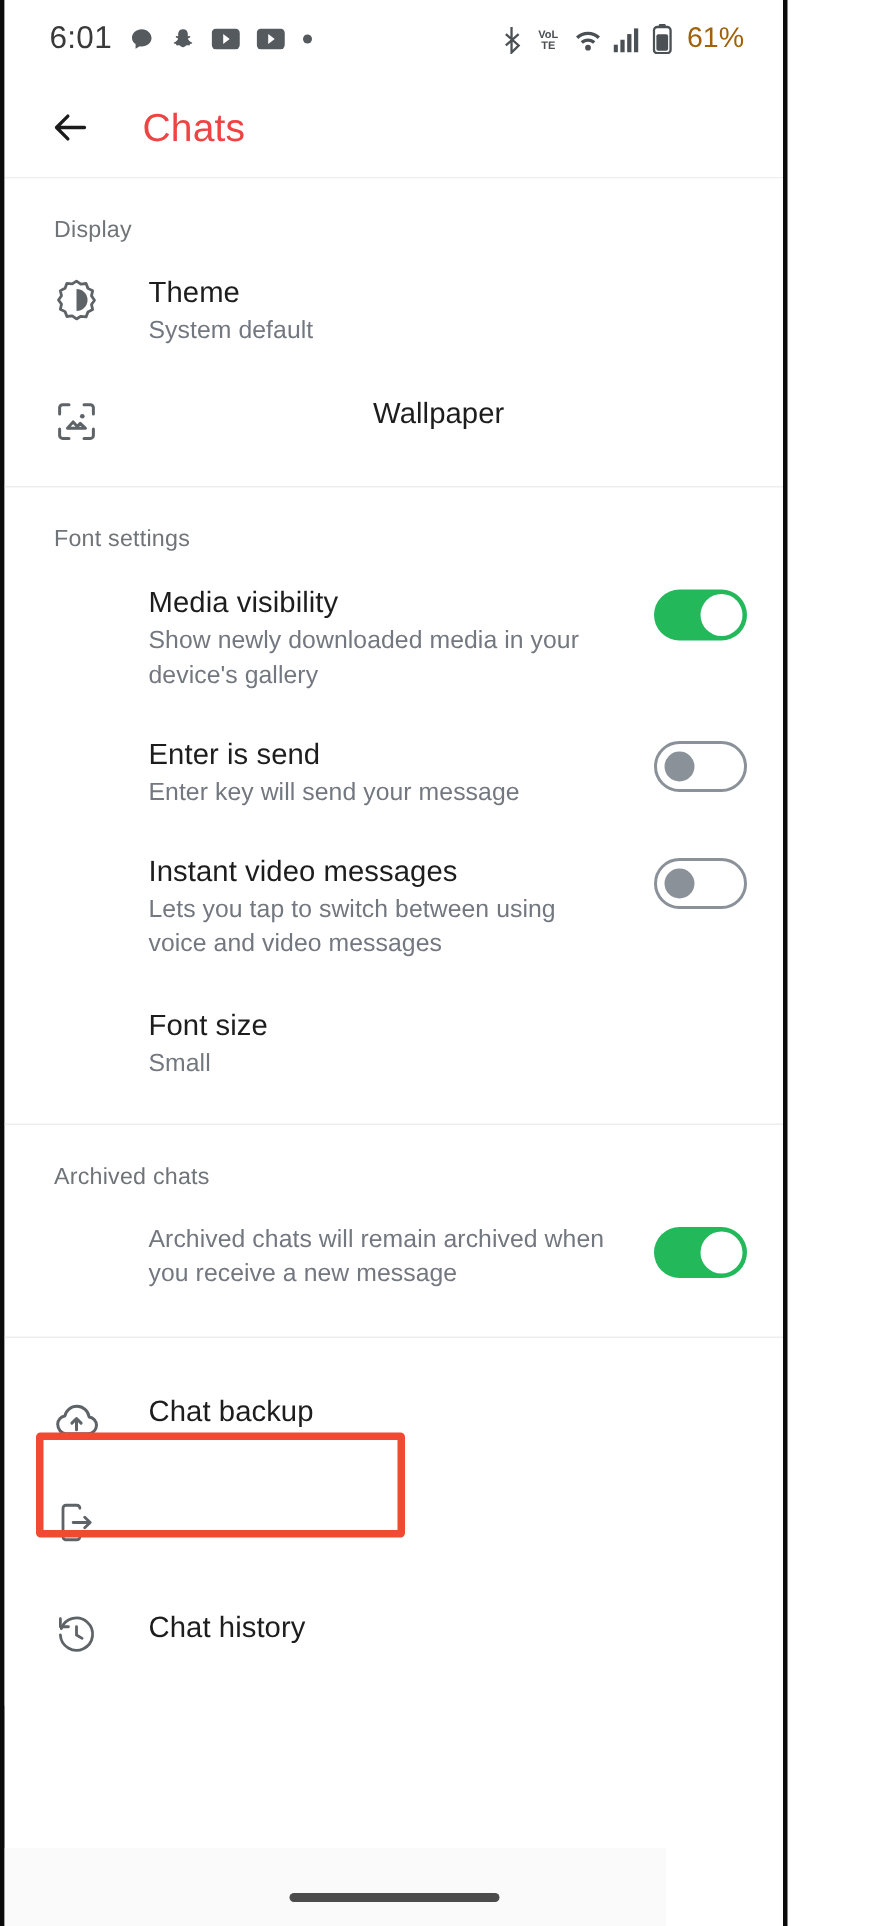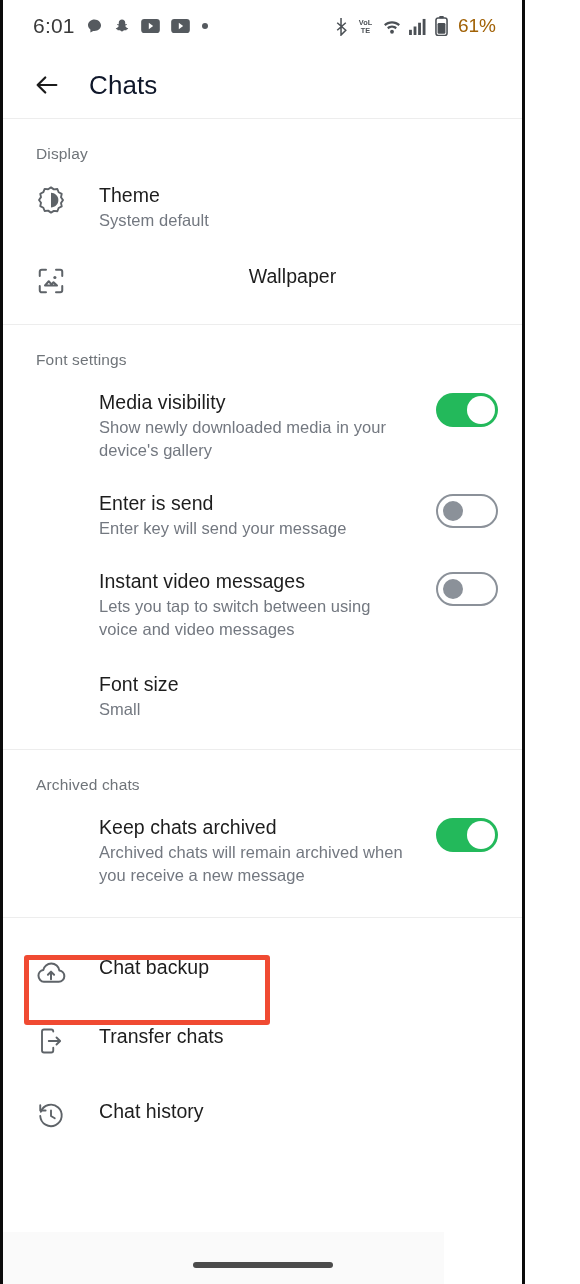--- a/index.html
+++ b/index.html
@@ -38,21 +38,21 @@
     display:flex; align-items:center;
     padding:0 0 0 22px;
     background:#ffffff;
   }
   .back-btn {
     width:44px; height:44px;
     display:flex; align-items:center; justify-content:center;
     cursor:pointer;
   }
   .appbar-title {
-    font-size:26px; color:#0f172a; margin-left:20px; letter-spacing:.1px;
+    font-size:26px; color:#ef4444; margin-left:26px; letter-spacing:.1px;
   }
 
   
   .content { background:#ffffff; }
   .divider { height:1px; background:#ededed; margin:0; }
 
   .section { padding-bottom:6px; }
   .section-label {
     font-size:15.5px; color:#6f7479;
     padding:26px 0 6px 33px;
@@ -306,21 +306,20 @@
     </div>
 
     <div class="divider"></div>
 
     <div class="section">
       <div class="section-label">Archived chats</div>
 
       <div class="row" style="padding-top:14px;padding-bottom:24px;">
         <div class="row-icon noicon"></div>
         <div class="row-body" style="padding-right:30px;">
-          <div class="row-title">Keep chats archived</div>
           <div class="row-sub">Archived chats will remain archived when you receive a new message</div>
         </div>
         <div class="row-trail">
           <div class="toggle on">
               <span class="knob"></span>
             </div>
         </div>
       </div>
     </div>
 
@@ -344,23 +343,20 @@
 
       <div class="row" style="padding-top:16px;padding-bottom:16px;">
         <div class="row-icon">
           <span class="ic">
             <svg width="30" height="30" viewBox="0 0 24 24">
               <path fill="none" stroke="#5e6368" stroke-width="1.5" stroke-linecap="round" stroke-linejoin="round" d="M13.8 4.4c0-.9-.7-1.6-1.6-1.6H6.4c-.9 0-1.6.7-1.6 1.6v15.2c0 .9.7 1.6 1.6 1.6h5.8c.9 0 1.6-.7 1.6-1.6v-2.2"></path>
               <path fill="none" stroke="#5e6368" stroke-width="1.5" stroke-linecap="round" stroke-linejoin="round" d="M10.2 12h9M16.4 9.2l2.9 2.8-2.9 2.8"></path>
             </svg>
           </span>
         </div>
-        <div class="row-body">
-          <div class="row-title">Transfer chats</div>
-        </div>
       </div>
 
       <div class="row" style="padding-top:26px;padding-bottom:26px;">
         <div class="row-icon">
           <span class="ic">
             <svg width="30" height="30" viewBox="0 0 24 24">
               <path fill="none" stroke="#5e6368" stroke-width="1.5" stroke-linecap="round" stroke-linejoin="round" d="M3.4 7.6V3.3M3.4 7.6h4.3"></path>
               <path fill="none" stroke="#5e6368" stroke-width="1.5" stroke-linecap="round" d="M3.9 8.6A8.6 8.6 0 1 1 3.4 12"></path>
               <path fill="none" stroke="#5e6368" stroke-width="1.5" stroke-linecap="round" stroke-linejoin="round" d="M12 7.6V12l3 1.8"></path>
             </svg>

